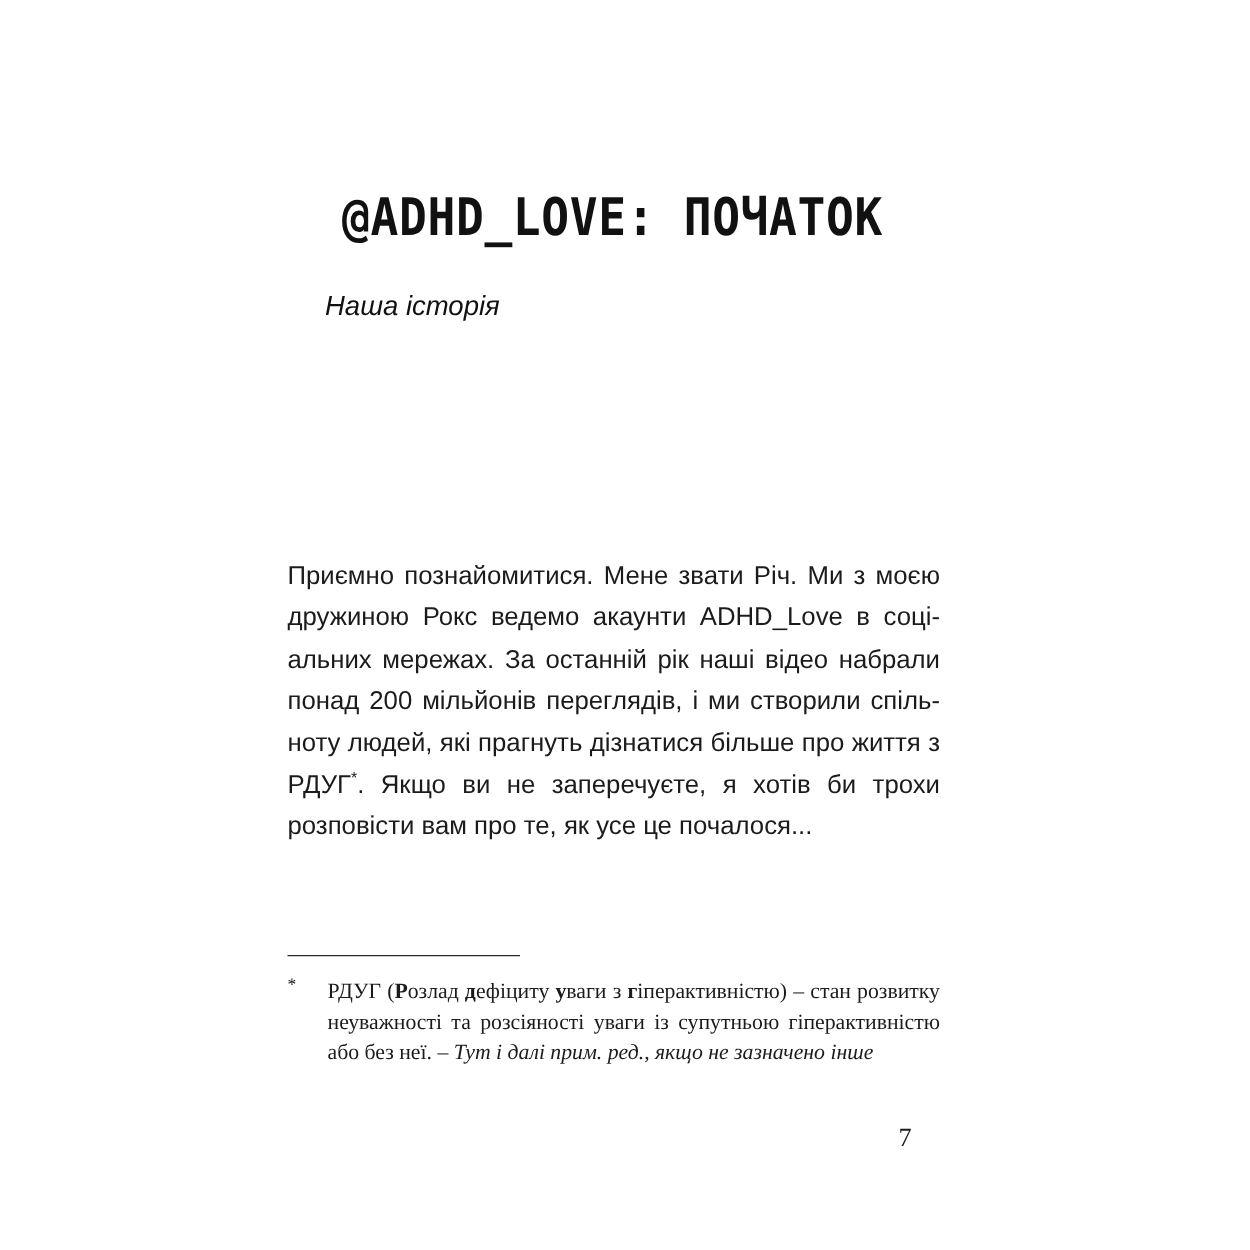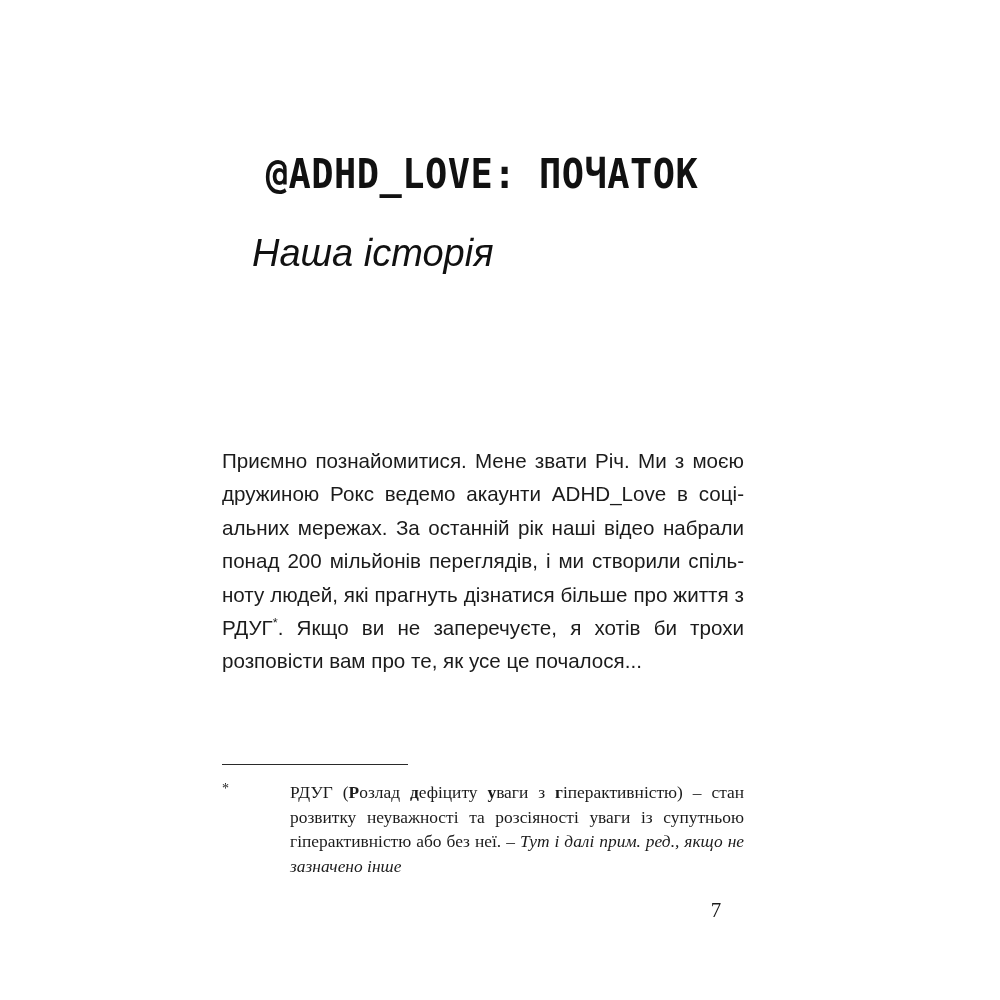--- a/index.html
+++ b/index.html
@@ -10,21 +10,21 @@
   body {
     width: 1000px;
     height: 1000px;
     font-family: "Liberation Serif", serif;
     color: #1a1a1a;
     position: relative;
     overflow: hidden;
   }
   .page {
     position: absolute;
-    left: 0;
+    left: 8px;
     top: 0;
     width: 912px;
     height: 1000px;
     background: #ffffff;
   }
   .content {
     position: absolute;
     left: 222px;
     top: 0;
     width: 520px;
@@ -48,21 +48,21 @@
     transform-origin: center top;
   }
 
   .subtitle {
     position: absolute;
     left: 30px;
     top: 232px;
     font-family: "Liberation Sans", sans-serif;
     font-style: italic;
     font-weight: 400;
-    font-size: 38px;
+    font-size: 22px;
     color: #111111;
   }
 
   .body-block {
     position: absolute;
     left: 0;
     top: 444px;
     width: 522px;
     font-family: "Liberation Sans", sans-serif;
     font-size: 20.6px;
@@ -106,21 +106,21 @@
   }
   .footnote .fn-star {
     position: absolute;
     left: 0;
     top: 2px;
     font-size: 14px;
     line-height: 14px;
   }
   .footnote .fn-text {
     display: block;
-    margin-left: 68px;
+    margin-left: 32px;
   }
   .footnote b {
     font-weight: 700;
   }
   .footnote i {
     font-style: italic;
   }
 
   .page-number {
     position: absolute;

